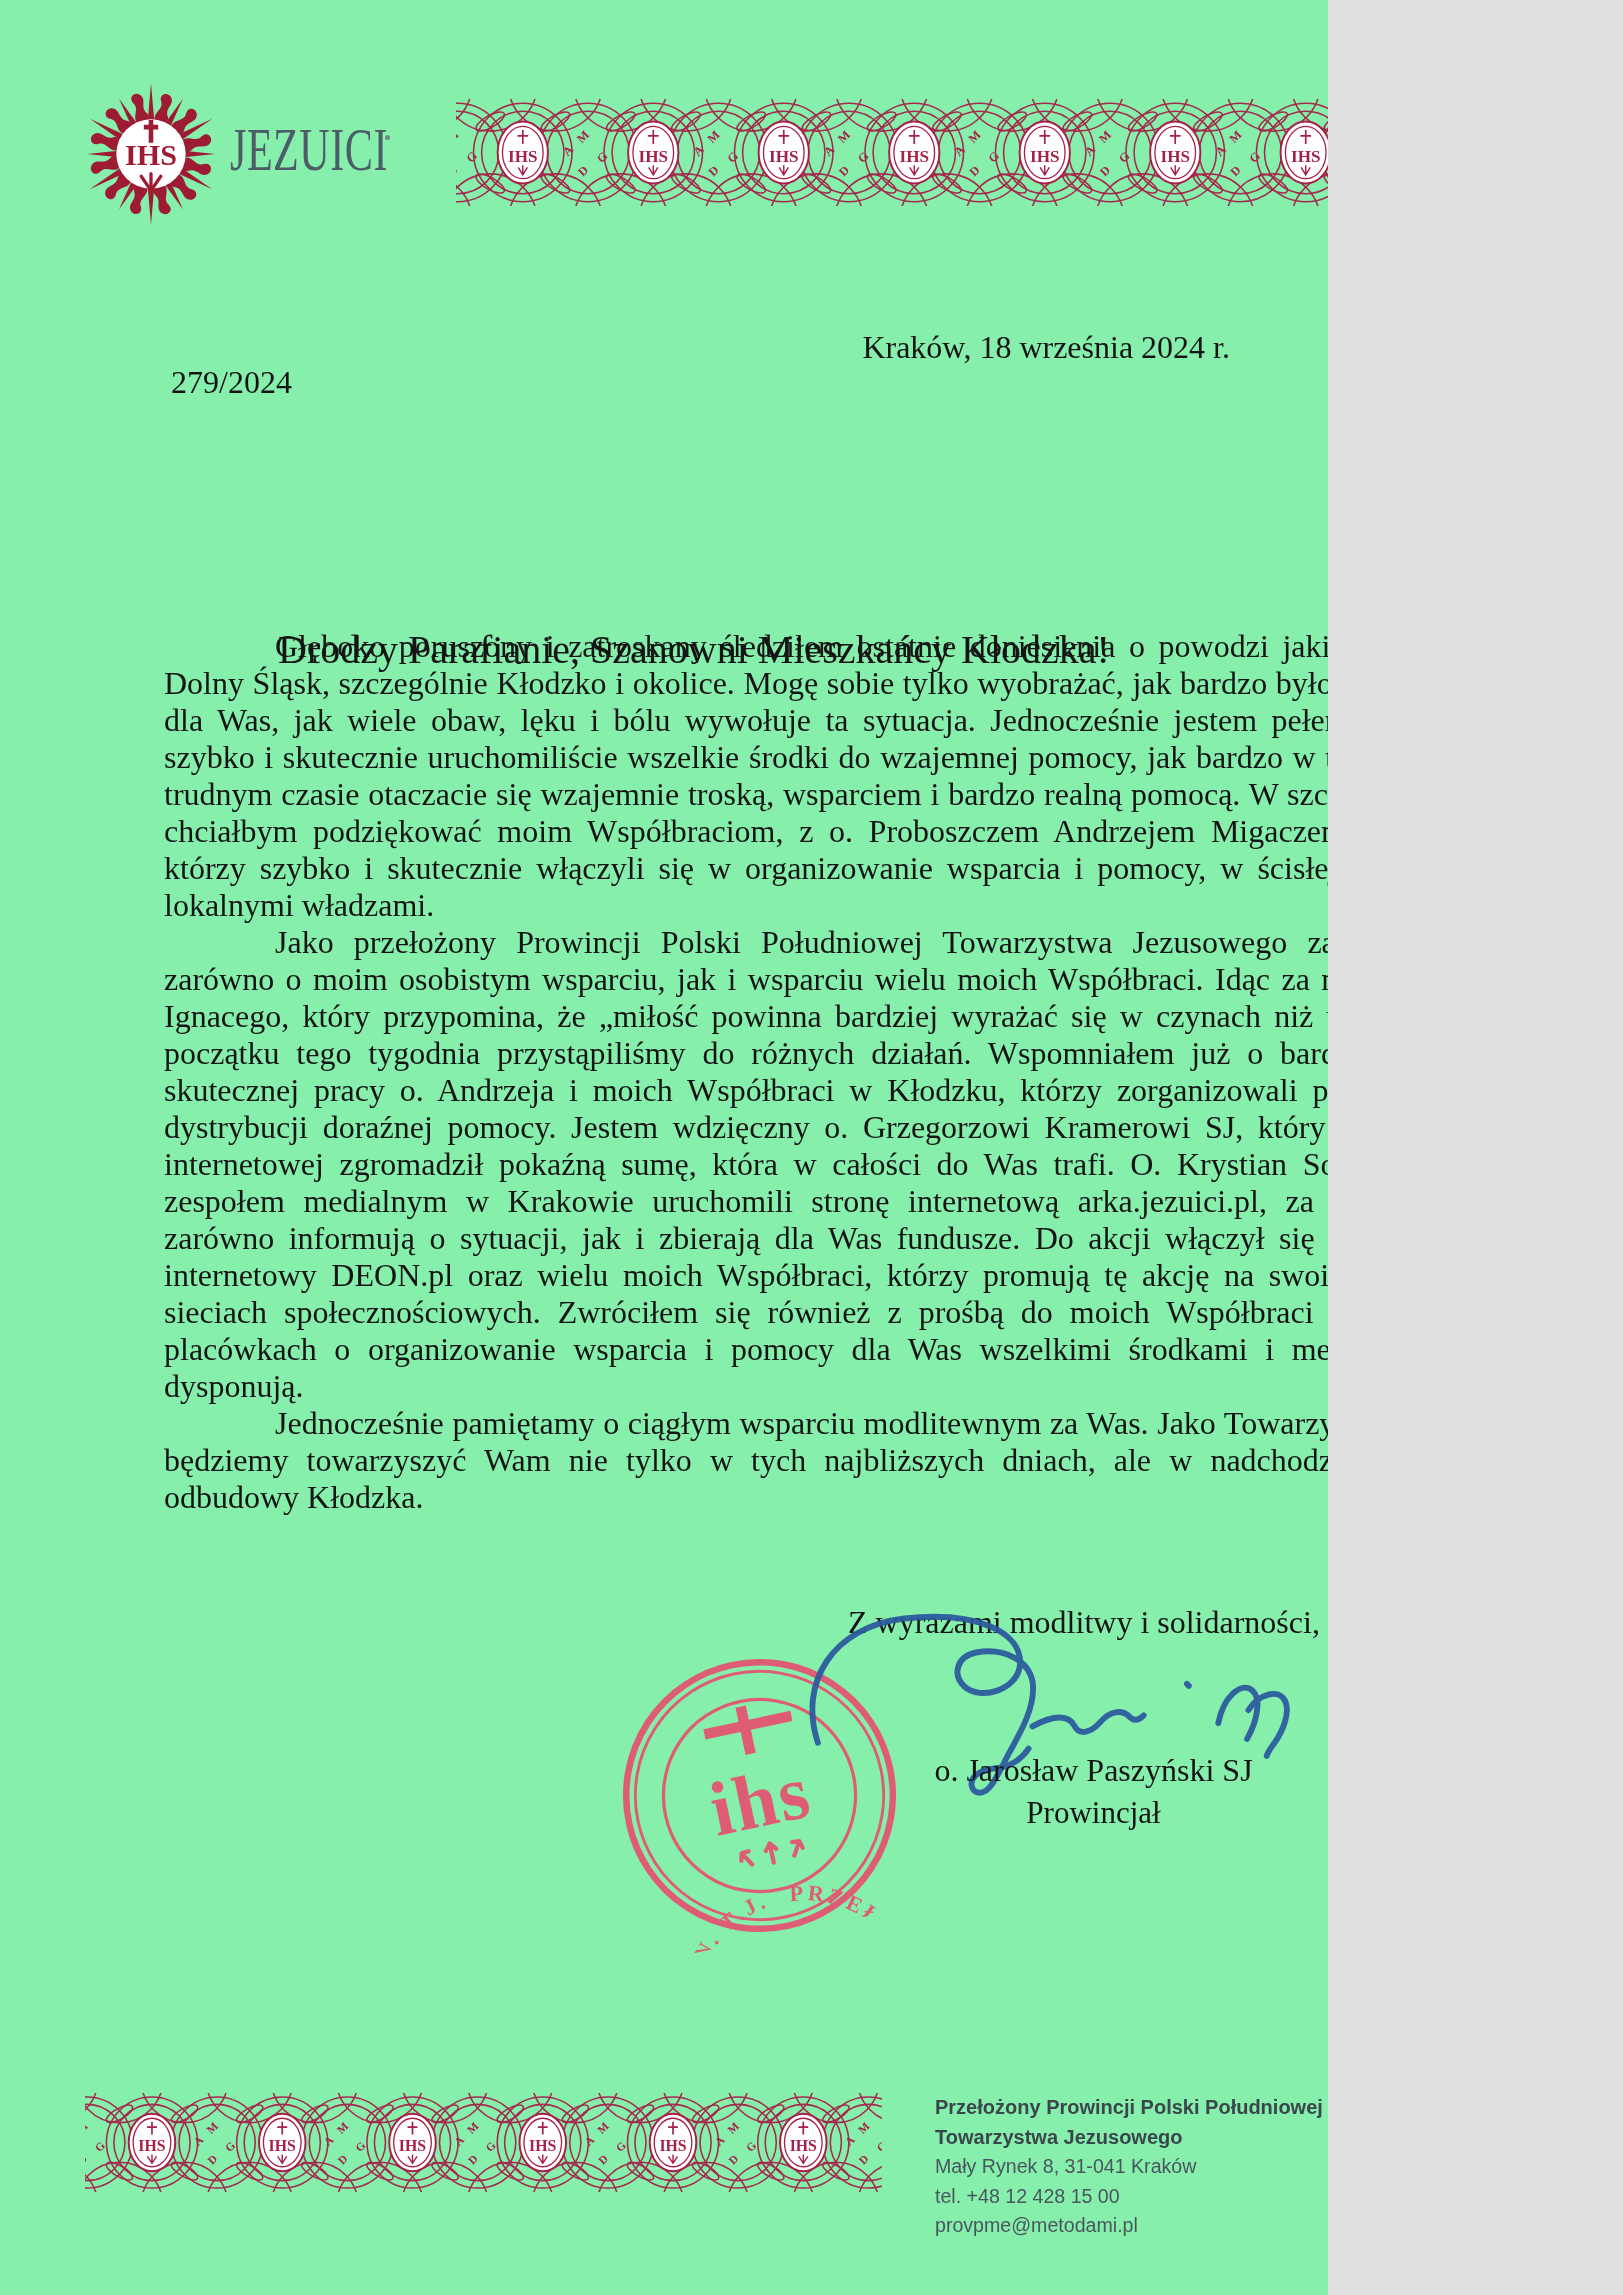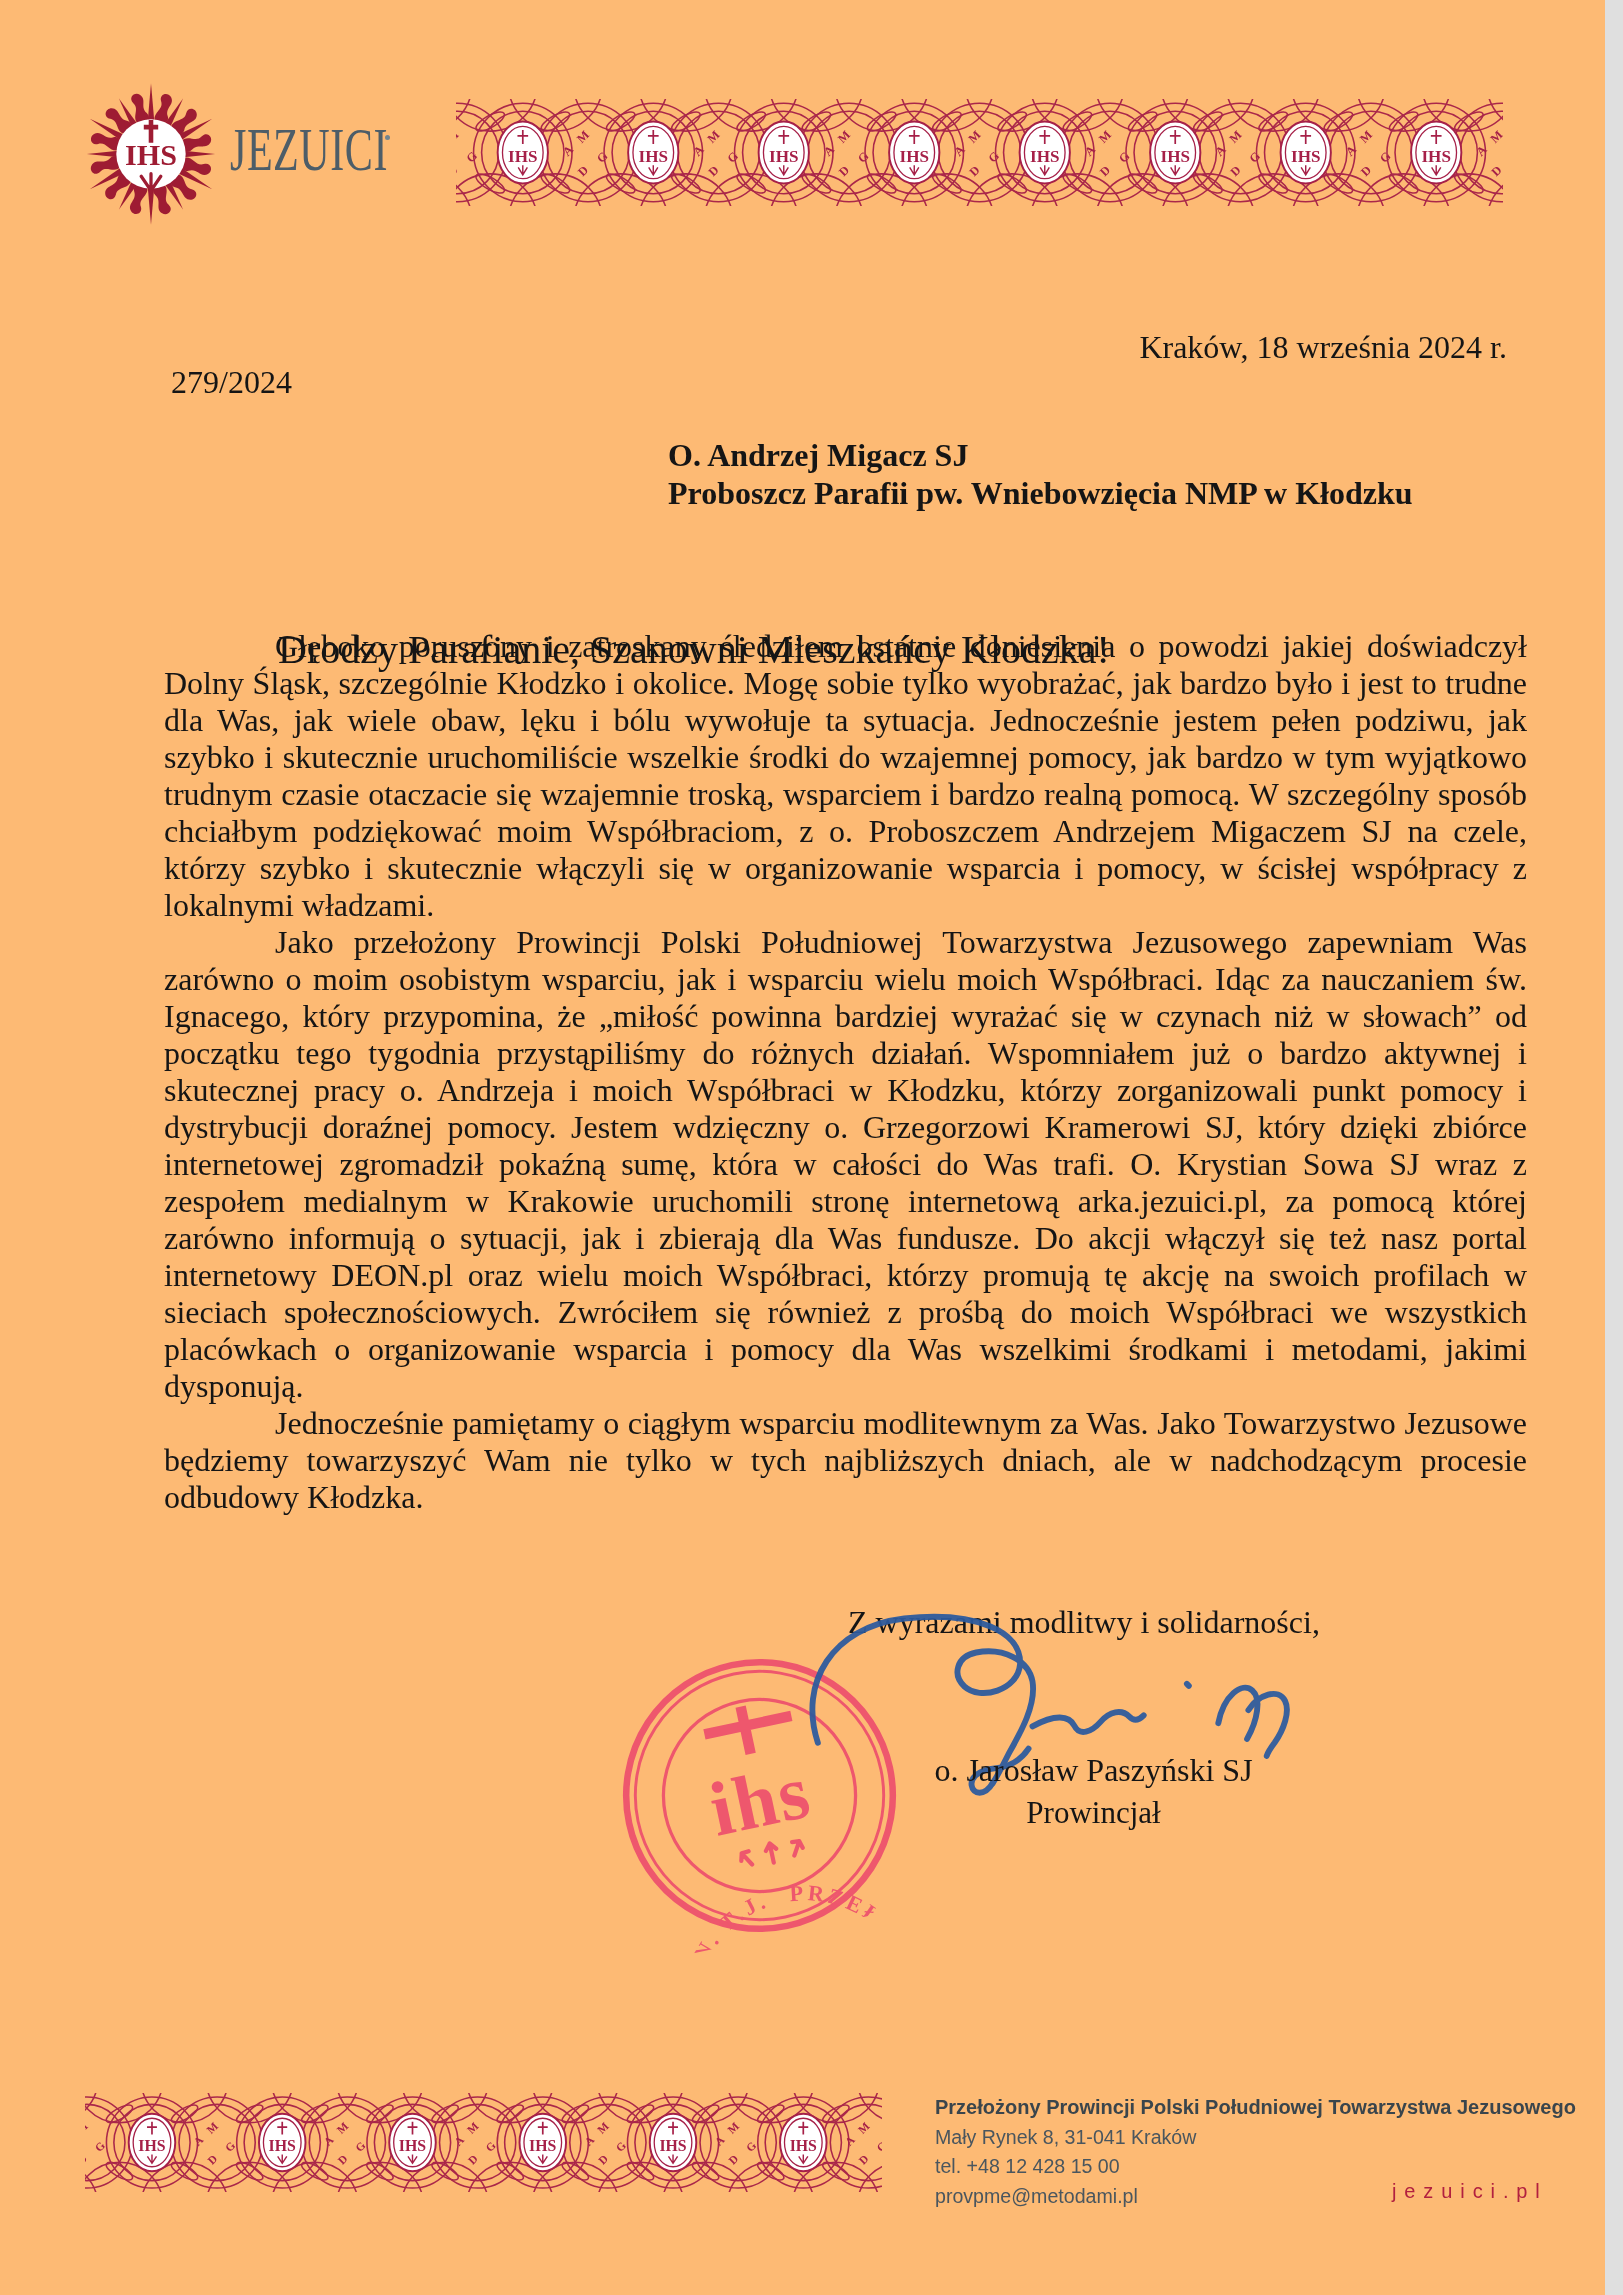--- a/index.html
+++ b/index.html
@@ -1,17 +1,17 @@
 <!DOCTYPE html>
 <html lang="pl" style="font-size:10.5px"><head>
 <meta charset="utf-8">
 <style>
   html,body{margin:0;padding:0;background:#dfdfdf;}
   .page{
-    position:relative;width:1605px;height:2295px;background:#fdba74;
+    position:relative;width:1328px;height:2295px;background:#86efac;
     font-family:"Liberation Serif","DejaVu Serif",serif;color:#151515;overflow:hidden;
   }
   .abs{position:absolute;}
 
   
   .sun-logo{left:79px;top:82px;width:144px;height:144px;}
   .brand{
     left:230px;top:118px;font-size:62px;line-height:63px;font-weight:normal;
     color:#4d5d68;letter-spacing:0.7px;transform:scaleX(.68);transform-origin:left top;
     font-family:"Liberation Serif","DejaVu Serif",serif;
@@ -275,24 +275,20 @@
       <text x="1426.24" y="93.48" text-anchor="middle" font-size="18.86" font-weight="bold" font-family="&quot;Liberation Serif&quot;,&quot;DejaVu Serif&quot;,serif" fill="#a62048" transform="rotate(-45 1426.24 93.48)">G</text>
       <text x="1573.76" y="83.64" text-anchor="middle" font-size="18.86" font-weight="bold" font-family="&quot;Liberation Serif&quot;,&quot;DejaVu Serif&quot;,serif" fill="#a62048" transform="rotate(-45 1573.76 83.64)">A</text>
       <text x="1596.72" y="62.32" text-anchor="middle" font-size="18.86" font-weight="bold" font-family="&quot;Liberation Serif&quot;,&quot;DejaVu Serif&quot;,serif" fill="#a62048" transform="rotate(-45 1596.72 62.32)">M</text>
       <text x="1596.72" y="114.80000000000001" text-anchor="middle" font-size="18.86" font-weight="bold" font-family="&quot;Liberation Serif&quot;,&quot;DejaVu Serif&quot;,serif" fill="#a62048" transform="rotate(-45 1596.72 114.80000000000001)">D</text>
       <text x="1626.24" y="93.48" text-anchor="middle" font-size="18.86" font-weight="bold" font-family="&quot;Liberation Serif&quot;,&quot;DejaVu Serif&quot;,serif" fill="#a62048" transform="rotate(-45 1626.24 93.48)">G</text>
     </svg>
 
   <div class="abs dateline">Kraków, 18 września 2024 r.</div>
   <div class="abs refnum">279/2024</div>
 
-  <div class="abs recipient">
-    <div>O. Andrzej Migacz SJ</div>
-    <div>Proboszcz Parafii pw. Wniebowzięcia NMP w Kłodzku</div>
-  </div>
 
   <div class="abs salutation">Drodzy Parafianie, Szanowni Mieszkańcy Kłodzka!</div>
 
   <div class="abs body-block">
     <p>Głęboko poruszony i zatroskany śledziłem ostatnie doniesienia o powodzi jakiej doświadczył Dolny Śląsk, szczególnie Kłodzko i okolice. Mogę sobie tylko wyobrażać, jak bardzo było i jest to trudne dla Was, jak wiele obaw, lęku i bólu wywołuje ta sytuacja. Jednocześnie jestem pełen podziwu, jak szybko i skutecznie uruchomiliście wszelkie środki do wzajemnej pomocy, jak bardzo w tym wyjątkowo trudnym czasie otaczacie się wzajemnie troską, wsparciem i bardzo realną pomocą. W szczególny sposób chciałbym podziękować moim Współbraciom, z o. Proboszczem Andrzejem Migaczem SJ na czele, którzy szybko i skutecznie włączyli się w organizowanie wsparcia i pomocy, w ścisłej współpracy z lokalnymi władzami.</p>
     <p>Jako przełożony Prowincji Polski Południowej Towarzystwa Jezusowego zapewniam Was zarówno o moim osobistym wsparciu, jak i wsparciu wielu moich Współbraci. Idąc za nauczaniem św. Ignacego, który przypomina, że „miłość powinna bardziej wyrażać się w czynach niż w słowach” od początku tego tygodnia przystąpiliśmy do różnych działań. Wspomniałem już o bardzo aktywnej i skutecznej pracy o. Andrzeja i moich Współbraci w Kłodzku, którzy zorganizowali punkt pomocy i dystrybucji doraźnej pomocy. Jestem wdzięczny o. Grzegorzowi Kramerowi SJ, który dzięki zbiórce internetowej zgromadził pokaźną sumę, która w całości do Was trafi. O. Krystian Sowa SJ wraz z zespołem medialnym w Krakowie uruchomili stronę internetową arka.jezuici.pl, za pomocą której zarówno informują o sytuacji, jak i zbierają dla Was fundusze. Do akcji włączył się też nasz portal internetowy DEON.pl oraz wielu moich Współbraci, którzy promują tę akcję na swoich profilach w sieciach społecznościowych. Zwróciłem się również z prośbą do moich Współbraci we wszystkich placówkach o organizowanie wsparcia i pomocy dla Was wszelkimi środkami i metodami, jakimi dysponują.</p>
     <p>Jednocześnie pamiętamy o ciągłym wsparciu modlitewnym za Was. Jako Towarzystwo Jezusowe będziemy towarzyszyć Wam nie tylko w tych najbliższych dniach, ale w nadchodzącym procesie odbudowy Kłodzka.</p>
   </div>
 
   <div class="abs valediction">Z wyrazami modlitwy i solidarności,</div>

